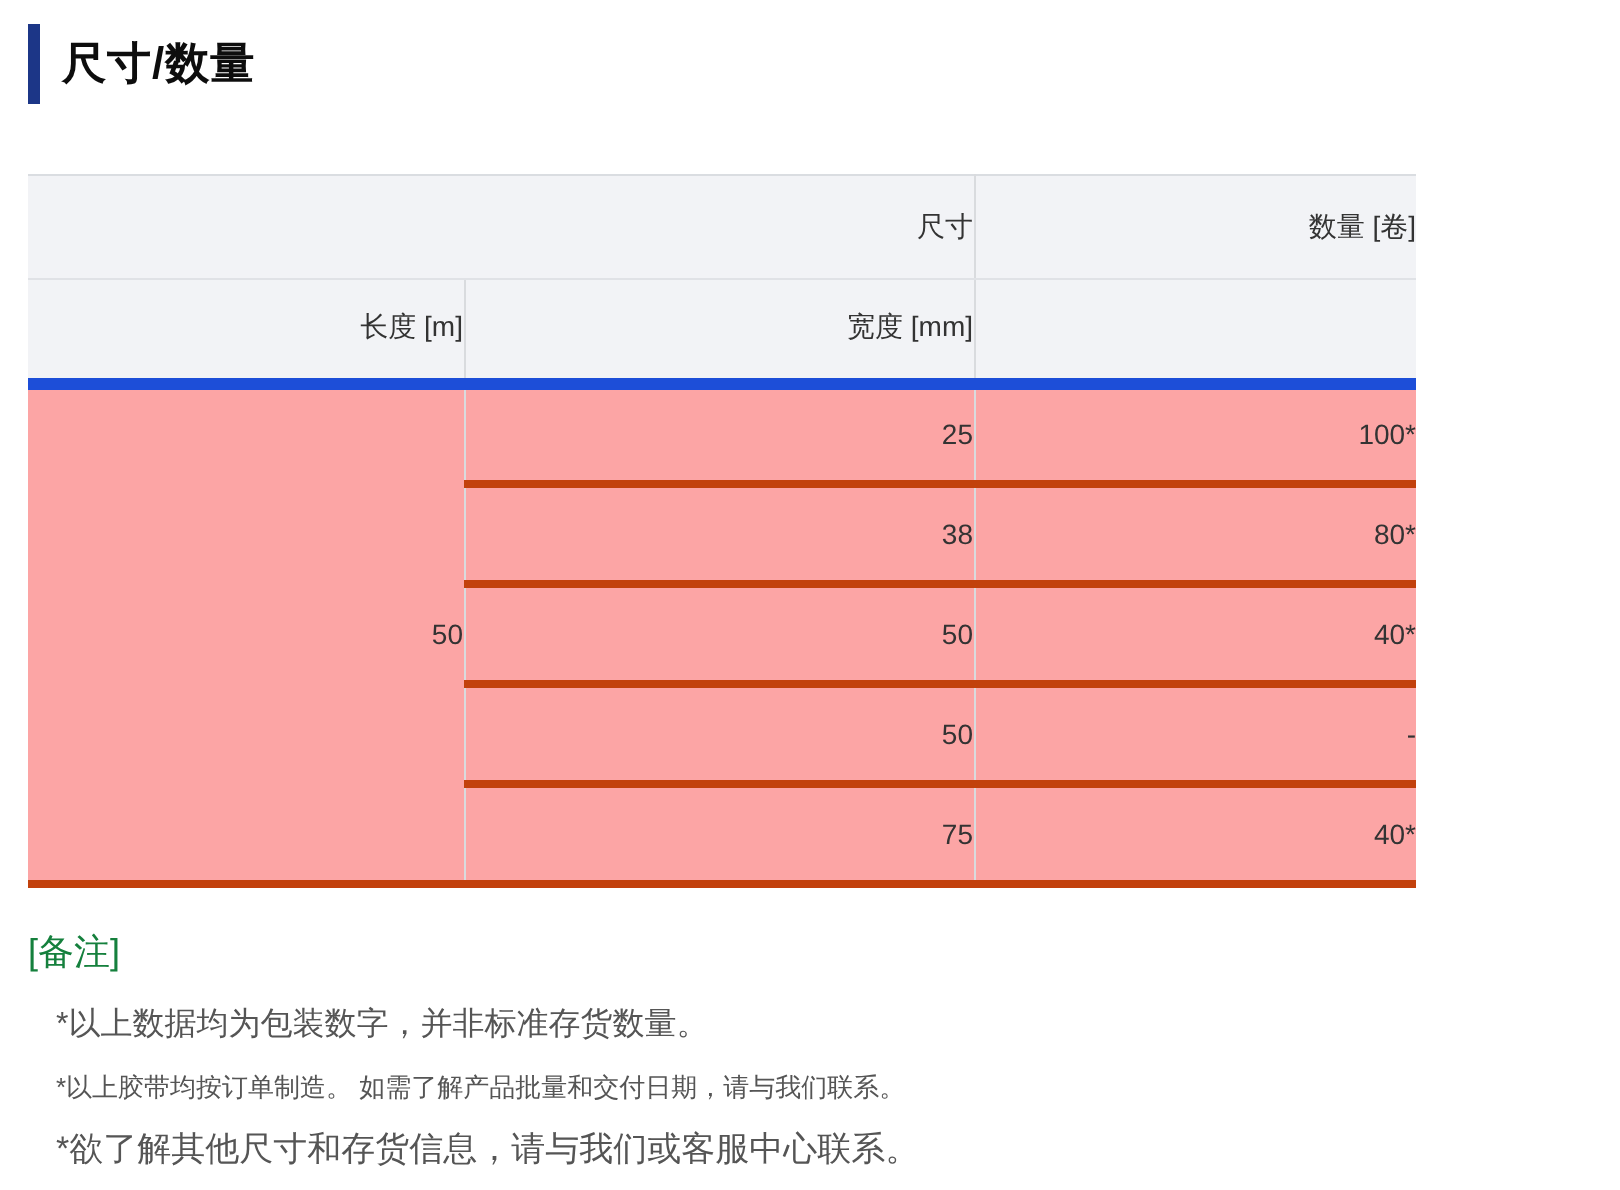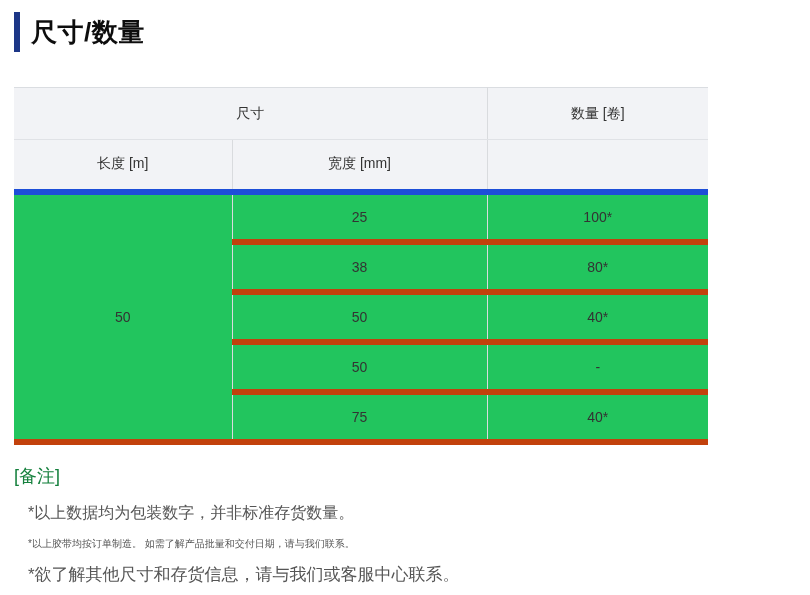--- a/index.html
+++ b/index.html
@@ -18,53 +18,53 @@
     display: flex; align-items: center; height: 40px;
   }
   .accent-bar {
     width: 6px; height: 40px;
     background: #1c3687;
     margin-right: 11px;
     flex: 0 0 auto;
   }
   .section-title {
     margin: 0;
-    font-size: 26px;
+    font-size: 22px;
     font-weight: bold;
     color: #0d0d0d;
     letter-spacing: 0.5px;
     line-height: 1;
   }
 
   
   .spec-table {
     position: absolute; left: 14px; top: 87px;
     width: 694px;
     border-collapse: collapse;
     table-layout: fixed;
     font-size: 14px;
     color: #333333;
     border-top: 1px solid #dadde1;
   }
   .spec-table th, .spec-table td {
     padding: 0;
-    text-align: center;
+    text-align: right;
     vertical-align: middle;
     font-weight: normal;
   }
   .spec-table thead th {
     background: #f2f3f6;
     height: 52px;
   }
   .spec-table thead tr.hrow1 th { border-bottom: 1px solid #e0e2e6; }
   .spec-table thead tr.hrow2 th { border-bottom: 6px solid #1d4ed8; }
   .spec-table tbody td {
-    background: #22c55e;
+    background: #fca5a5;
     height: 50px;
-    border-bottom: 6px solid #c2410c;
+    border-bottom: 4px solid #c2410c;
   }
   .vline { border-right: 1px solid #d9dbde; }
 </style>
 </head>
 <body>
 
 <div class="page">
 
   <div class="section-header">
     <span class="accent-bar"></span>
@@ -109,17 +109,17 @@
       <tr>
         <td class="vline">75</td>
         <td>40*</td>
       </tr>
     </tbody>
   </table>
 
   <div class="notes" style="position:absolute; left:14px; top:468px; width:780px;">
     <div class="notes-title" style="font-size:18px; color:#15803d; line-height:16px;">[备注]</div>
     <div class="note-item" style="margin-top:21px; padding-left:14px; font-size:16px; color:#555555; line-height:15px;">*以上数据均为包装数字，并非标准存货数量。</div>
-    <div class="note-item" style="margin-top:16px; padding-left:14px; font-size:10px; color:#555555; line-height:15px;">*以上胶带均按订单制造。 如需了解产品批量和交付日期，请与我们联系。</div>
+    <div class="note-item" style="margin-top:16px; padding-left:14px; font-size:13px; color:#555555; line-height:15px;">*以上胶带均按订单制造。 如需了解产品批量和交付日期，请与我们联系。</div>
     <div class="note-item" style="margin-top:16px; padding-left:14px; font-size:17px; color:#555555; line-height:15px;">*欲了解其他尺寸和存货信息，请与我们或客服中心联系。</div>
   </div>
 
 </div>
 
 </body></html>

